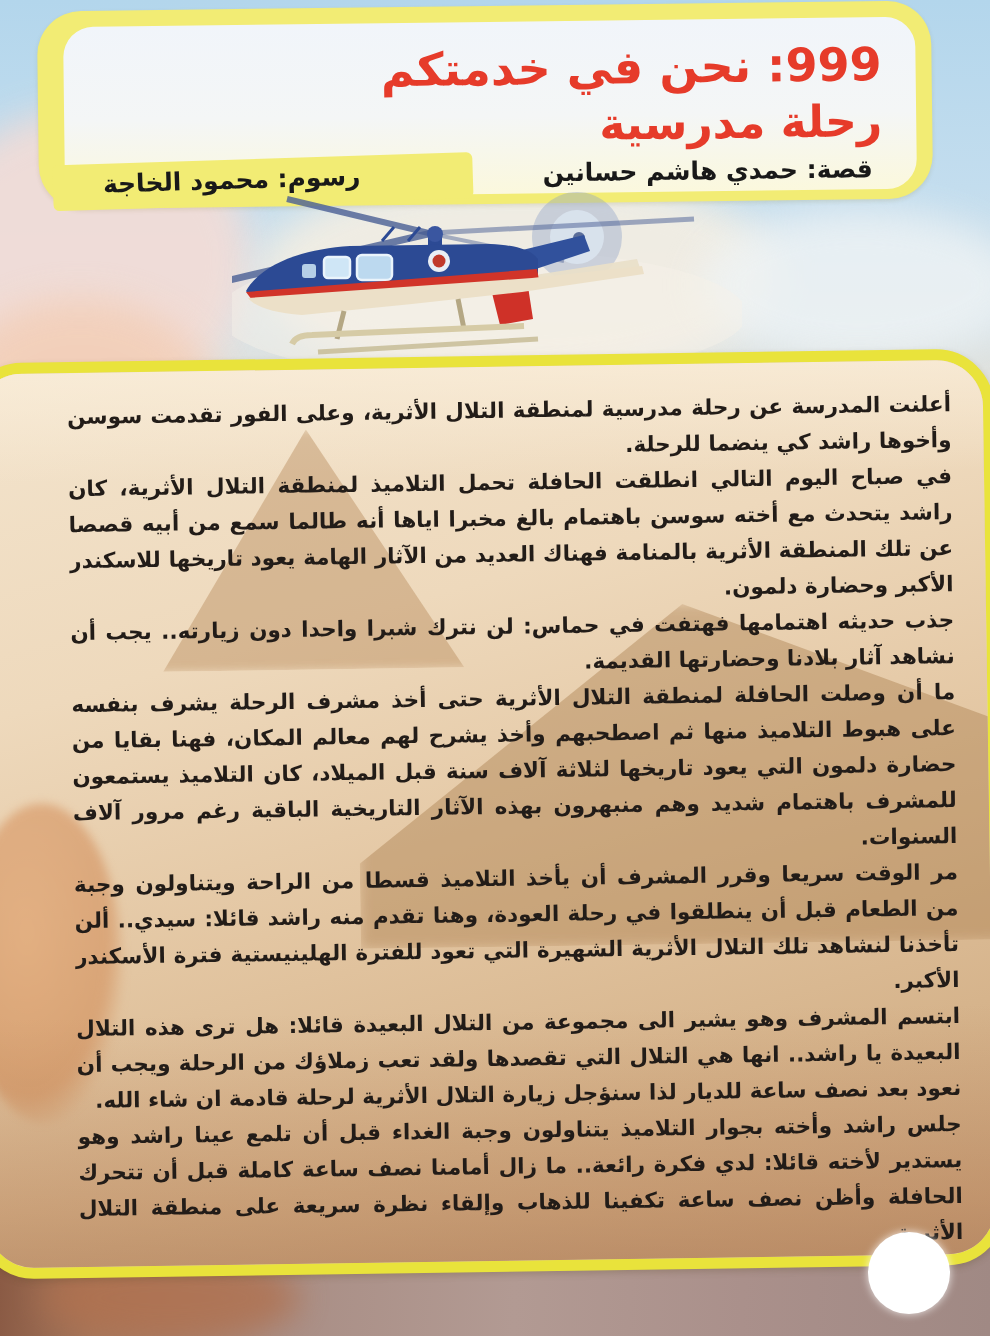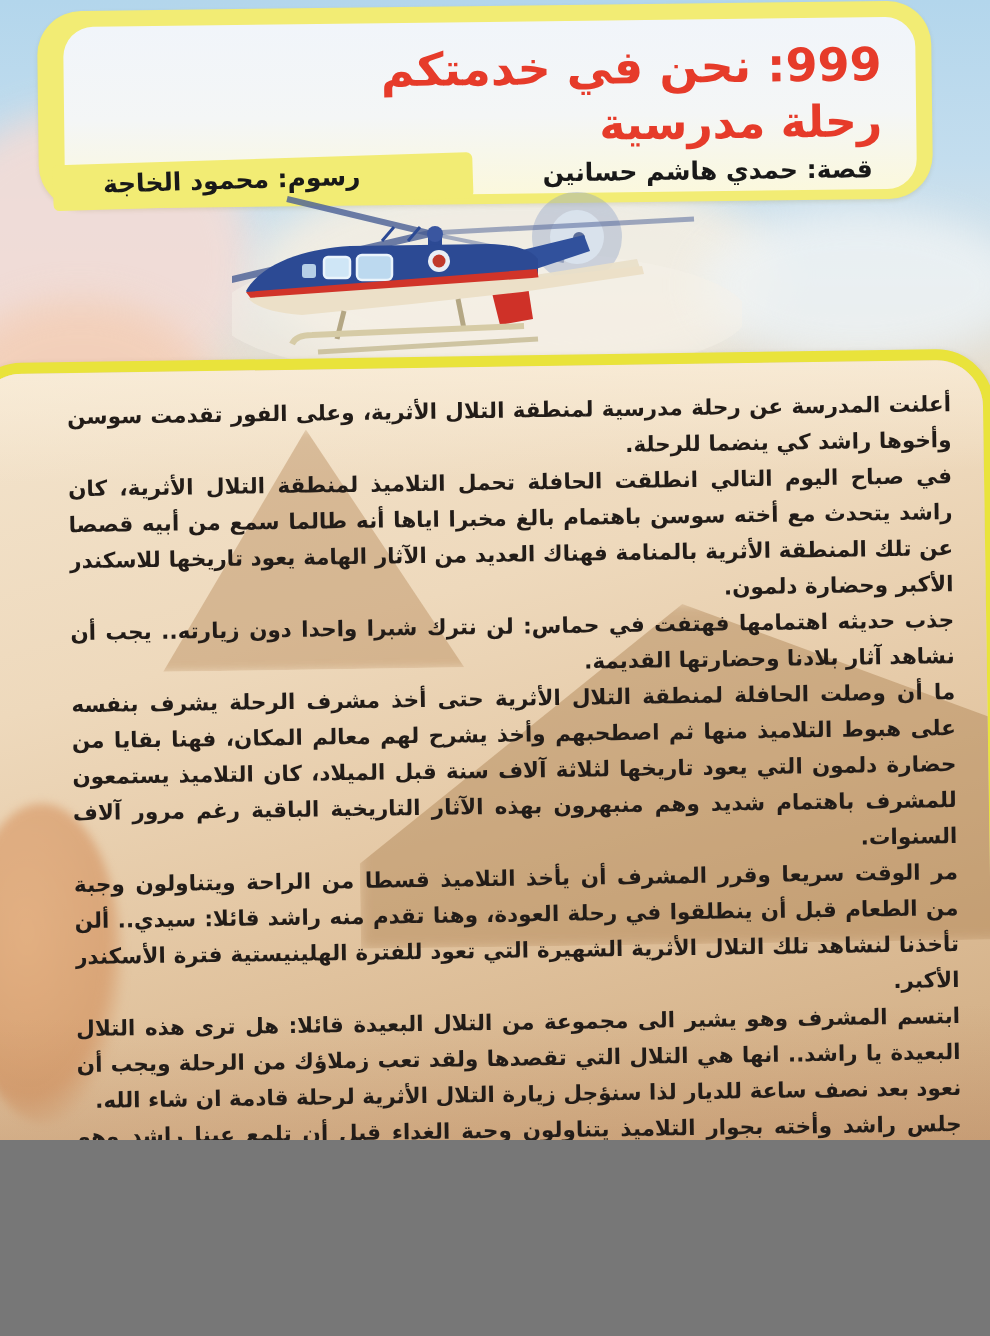--- a/index.html
+++ b/index.html
@@ -1,17 +1,17 @@
 <!DOCTYPE html>
 <html lang="ar"><head>
 <meta charset="utf-8">
 <style>
   html,body{margin:0;padding:0;background:#777;}
   .page{
-    position:relative;width:990px;height:1140px;overflow:hidden;
+    position:relative;width:990px;height:1336px;overflow:hidden;
     font-family:"DejaVu Sans",sans-serif;
     background:linear-gradient(180deg,#b3d6ec 0%,#c3ddee 14%,#d9e4e9 24%,#e8dcca 34%,#e3c9ac 46%,#d8b392 60%,#cda487 72%,#b2907f 86%,#a18781 100%);
   }
   
   .cloud{position:absolute;border-radius:50%;filter:blur(18px);}
   .cloud.pink{left:-80px;top:110px;width:330px;height:300px;background:#f3dcd6;opacity:.9;}
   .cloud.peach{left:-60px;top:300px;width:280px;height:220px;background:#f3cdb4;opacity:.8;}
   .cloud.cream{left:260px;top:170px;width:520px;height:210px;background:#f6efe2;opacity:.85;}
   .cloud.white-r{left:700px;top:210px;width:320px;height:150px;background:#eef3f5;opacity:.8;}
   

